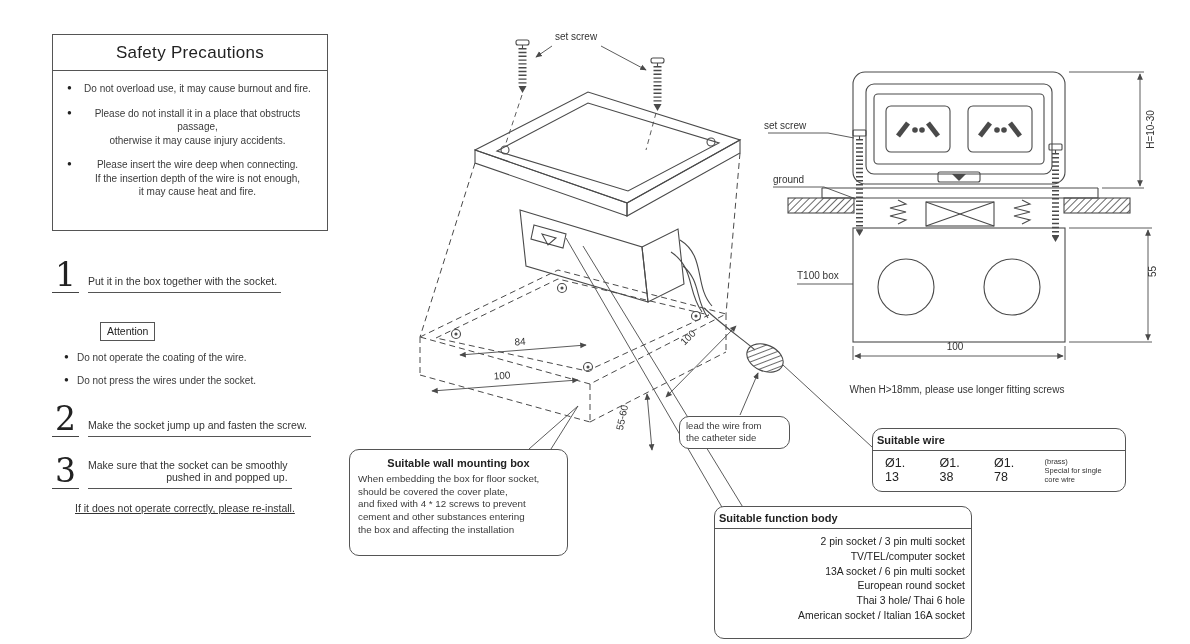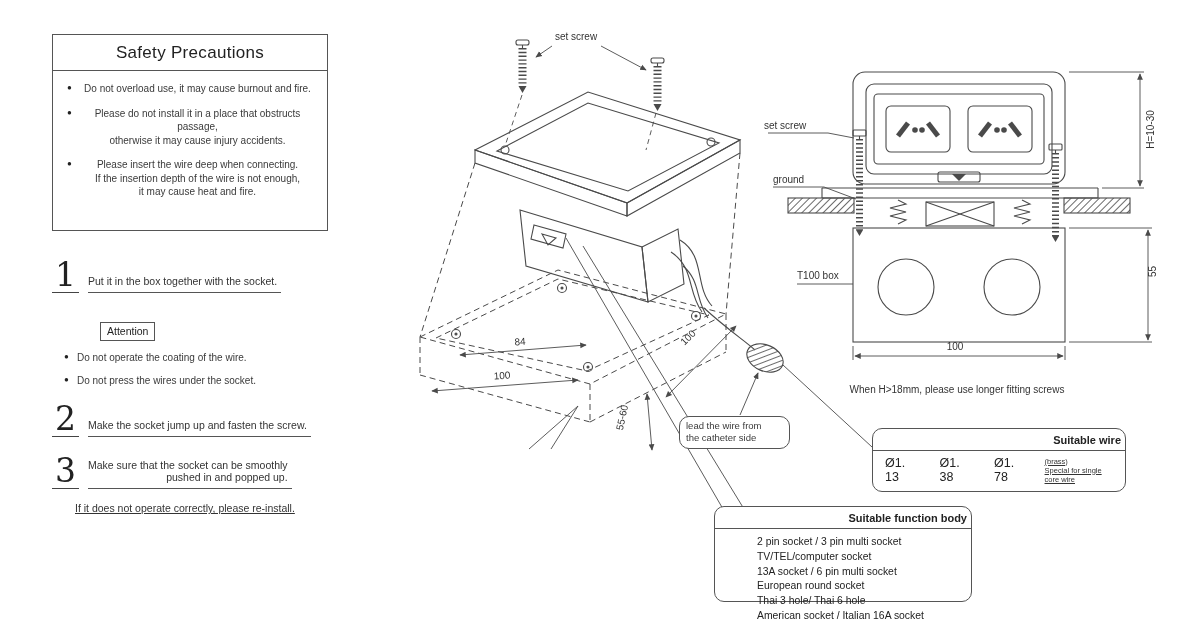--- a/index.html
+++ b/index.html
@@ -26,35 +26,35 @@
   .attn-list .bullet-item { margin-bottom:9px; font-size:10px; }
   .plain-note { font-size:10.5px; color:#333;text-decoration:underline; }
 
   
   .lbl { font-size:10px; color:#333; white-space:nowrap; }
   .ctr { text-align:center; }
   .rot90 { transform:rotate(-90deg); transform-origin:center; }
 
   
   .callout { border:1.2px solid #555; border-radius:10px; background:#fff; }
-  .callout-title { font-weight:bold; font-size:11px; color:#222; text-align:right; padding:5px 4px 4px; }
+  .callout-title { font-weight:bold; font-size:11px; color:#222; text-align:left; padding:5px 4px 4px; }
   .rule { border-bottom:1px solid #555; }
   .mount-box { left:349px; top:449px; width:219px; height:107px; padding:7px 8px; }
   .mount-title { font-weight:bold; font-size:11px; color:#222; text-align:center; margin-bottom:4px; }
   .mount-text { font-size:9.8px; line-height:1.3; }
   .leadwire { left:679px; top:416px; width:111px; border:1px solid #555; border-radius:10px; padding:3px 6px; font-size:9.5px; line-height:1.3; background:#fff; }
 
   .wire-box { left:872px; top:428px; width:254px; height:64px; }
   .wire-row { display:flex; align-items:center; gap:25px; padding:5px 10px 0 12px;justify-content:flex-end; }
   .wire-size { font-size:12.5px; color:#222; }
-  .wire-note { font-size:7.5px; line-height:1.2; color:#333; margin-left:-4px;text-decoration:underline; }
-
-  .func-box { left:714px; top:506px; width:258px; height:96px; }
+  .wire-note { font-size:7.5px; line-height:1.2; color:#333; margin-left:-4px; }
+
+  .func-box { left:714px; top:506px; width:258px; height:133px; }
   .func-list { list-style:none; padding:6px 6px 0 42px; }
-  .func-list li { font-size:10.4px; line-height:1.42; color:#222; }
+  .func-list li { font-size:10.4px; line-height:1.42; color:#222;text-align:right; }
 </style>
 </head>
 <body>
 
 <div class="page">
 
   <svg class="abs" style="left:0;top:0" width="1190" height="644" viewBox="0 0 1190 644">
     <defs>
       <marker id="arr" viewBox="0 0 10 10" refX="8" refY="5" markerWidth="8" markerHeight="8" orient="auto-start-reverse">
         <path d="M0,1 L9,5 L0,9 Z" fill="#4a4a4a"></path>
@@ -240,20 +240,28 @@
   </div>
 
   <div class="abs plain-note" style="left:75px;top:502px">If it does not operate correctly, please re-install.</div>
 
   <div class="abs lbl ctr" style="left:546px;top:31px;width:60px">set screw</div>
   <div class="abs lbl ctr" style="left:500px;top:336px;width:40px;transform:rotate(-4deg)">84</div>
   <div class="abs lbl ctr" style="left:482px;top:370px;width:40px;transform:rotate(-4deg)">100</div>
   <div class="abs lbl ctr" style="left:668px;top:332px;width:40px;transform:rotate(-45deg)">100</div>
   <div class="abs lbl ctr" style="left:600px;top:412px;width:44px;transform:rotate(-78deg)">55-60</div>
 
+  <div class="abs callout mount-box">
+    <div class="mount-title">Suitable wall mounting box</div>
+    <div class="mount-text pre">When embedding the box for floor socket,
+should be covered the cover plate,
+and fixed with 4 * 12 screws  to prevent
+cement and other substances entering
+the box and affecting the installation</div>
+  </div>
 
   <div class="abs leadwire pre">lead the wire from
 the catheter side</div>
 
   <div class="abs lbl" style="left:764px;top:120px">set screw</div>
   <div class="abs lbl" style="left:773px;top:174px">ground</div>
   <div class="abs lbl" style="left:797px;top:270px">T100 box</div>
   <div class="abs lbl ctr rot90" style="left:1120px;top:124px;width:60px">H=10-30</div>
   <div class="abs lbl ctr rot90" style="left:1132px;top:266px;width:40px">55</div>
   <div class="abs lbl ctr" style="left:930px;top:341px;width:50px">100</div>

